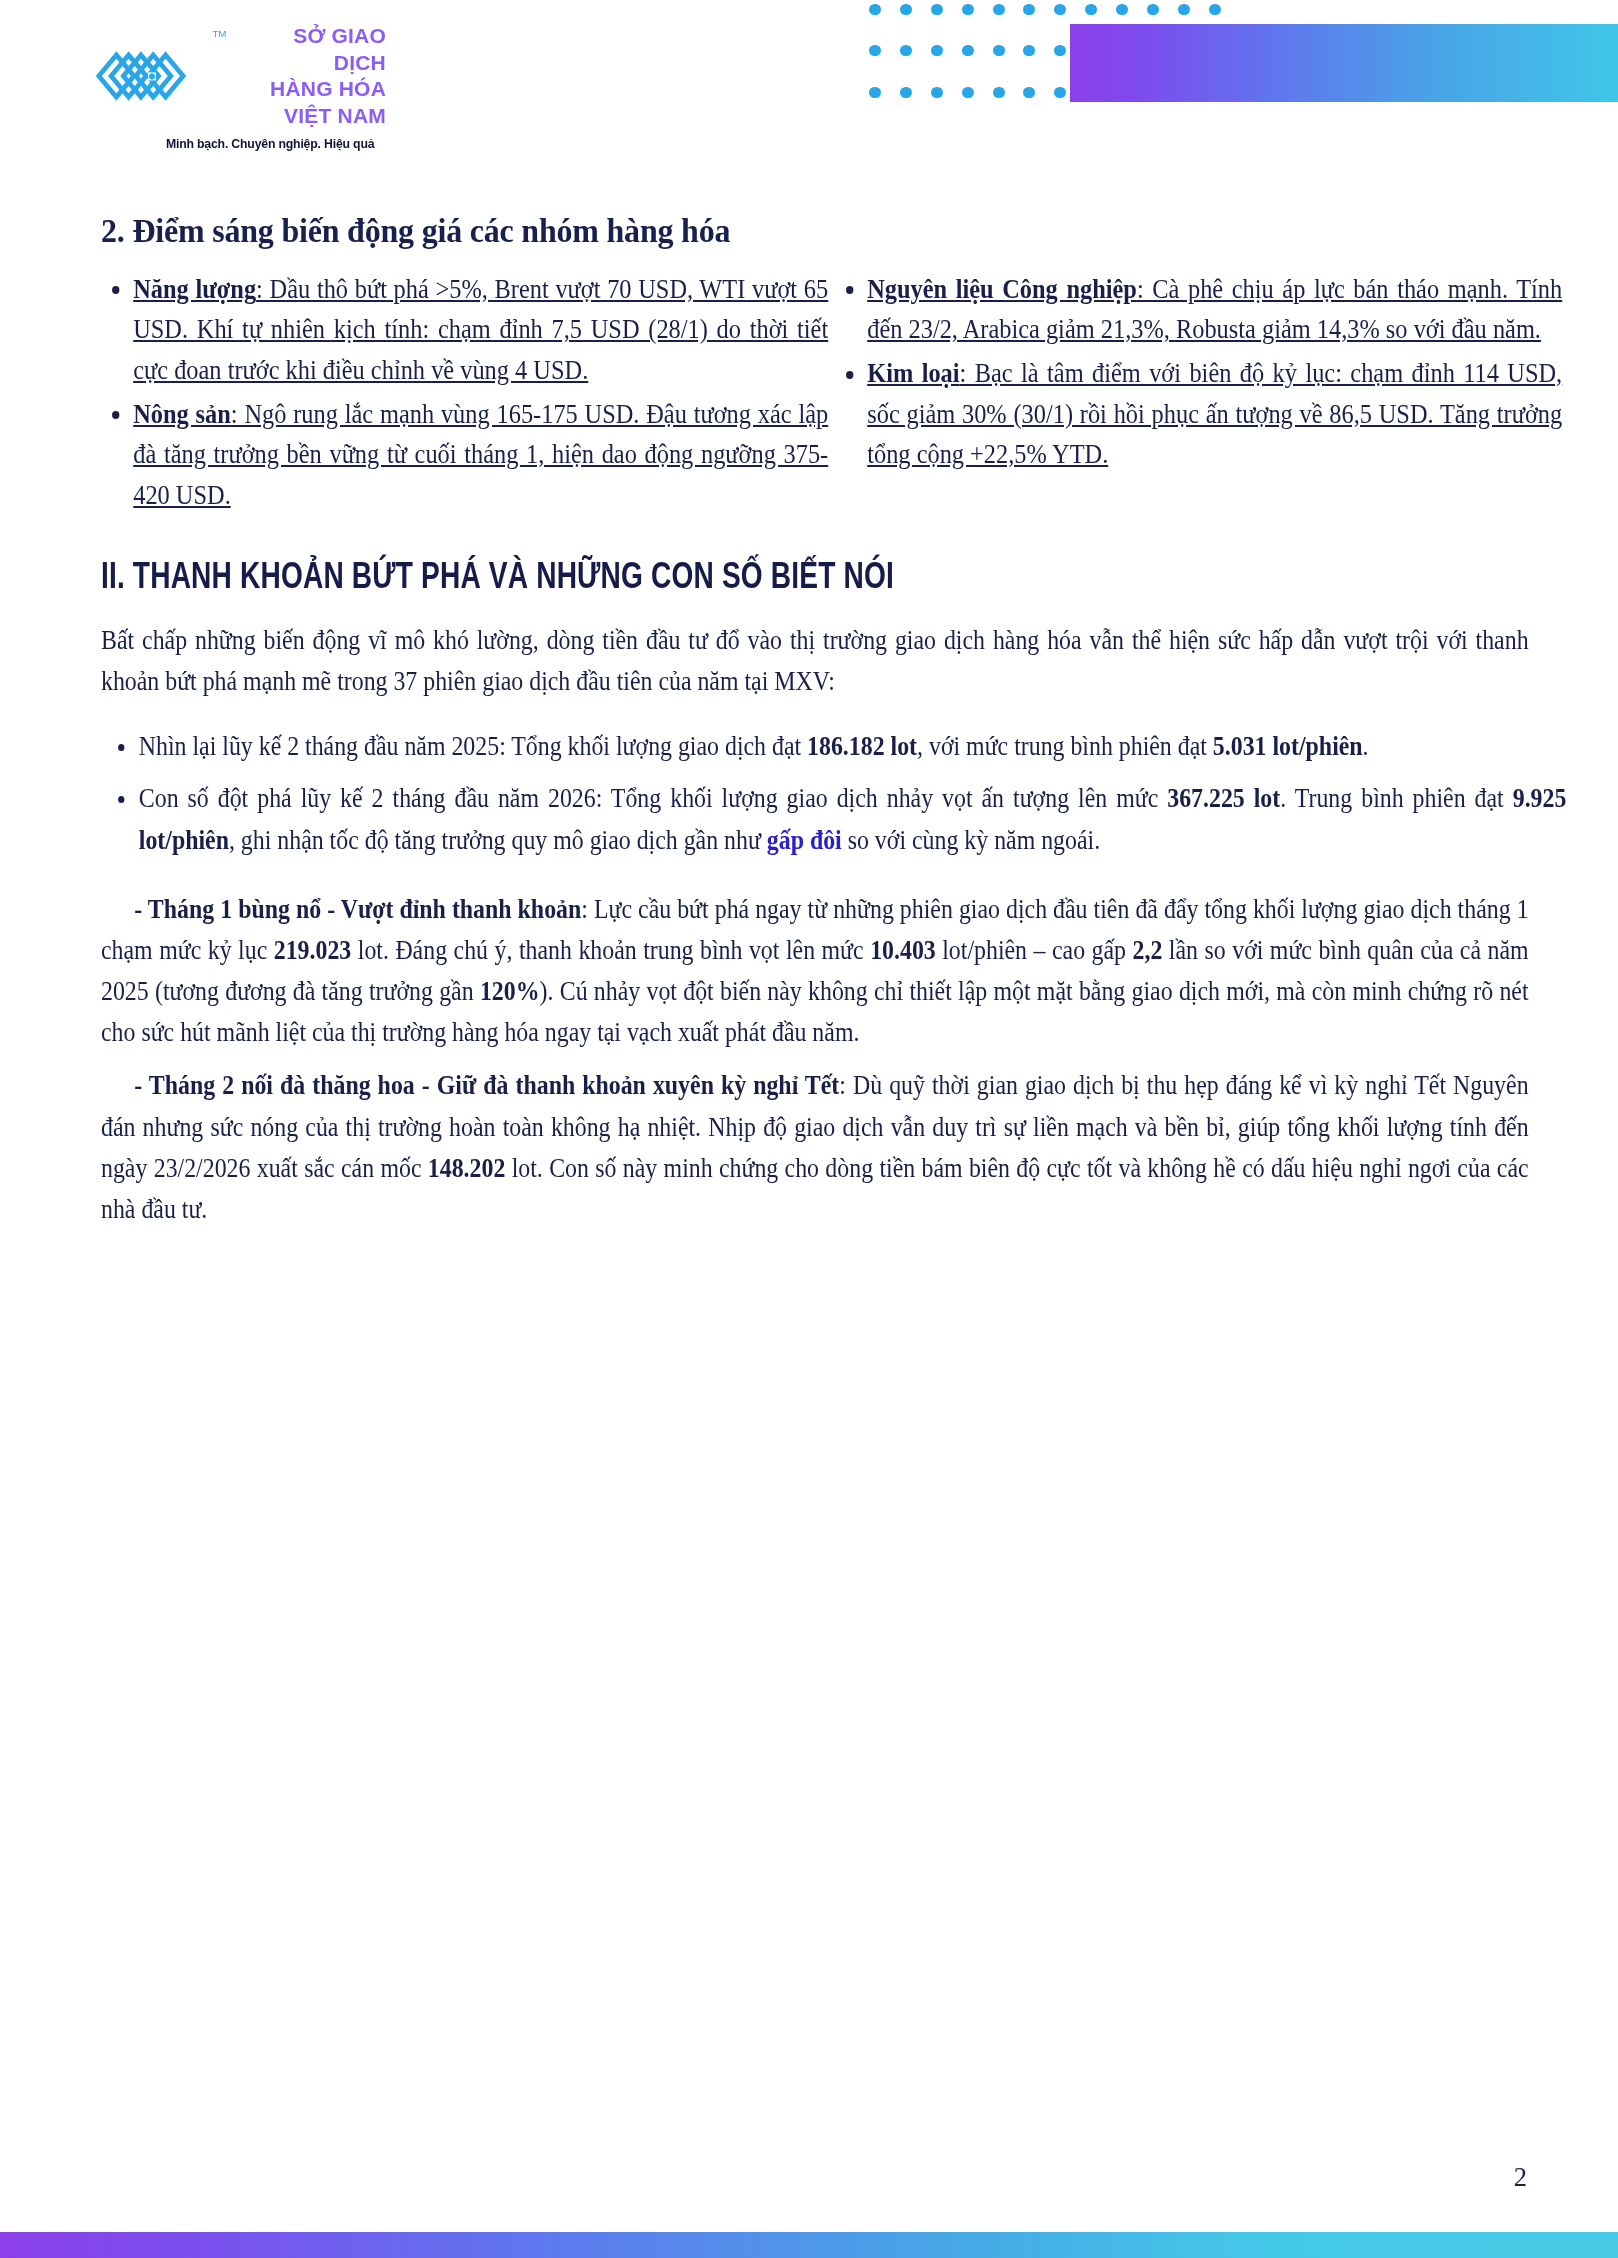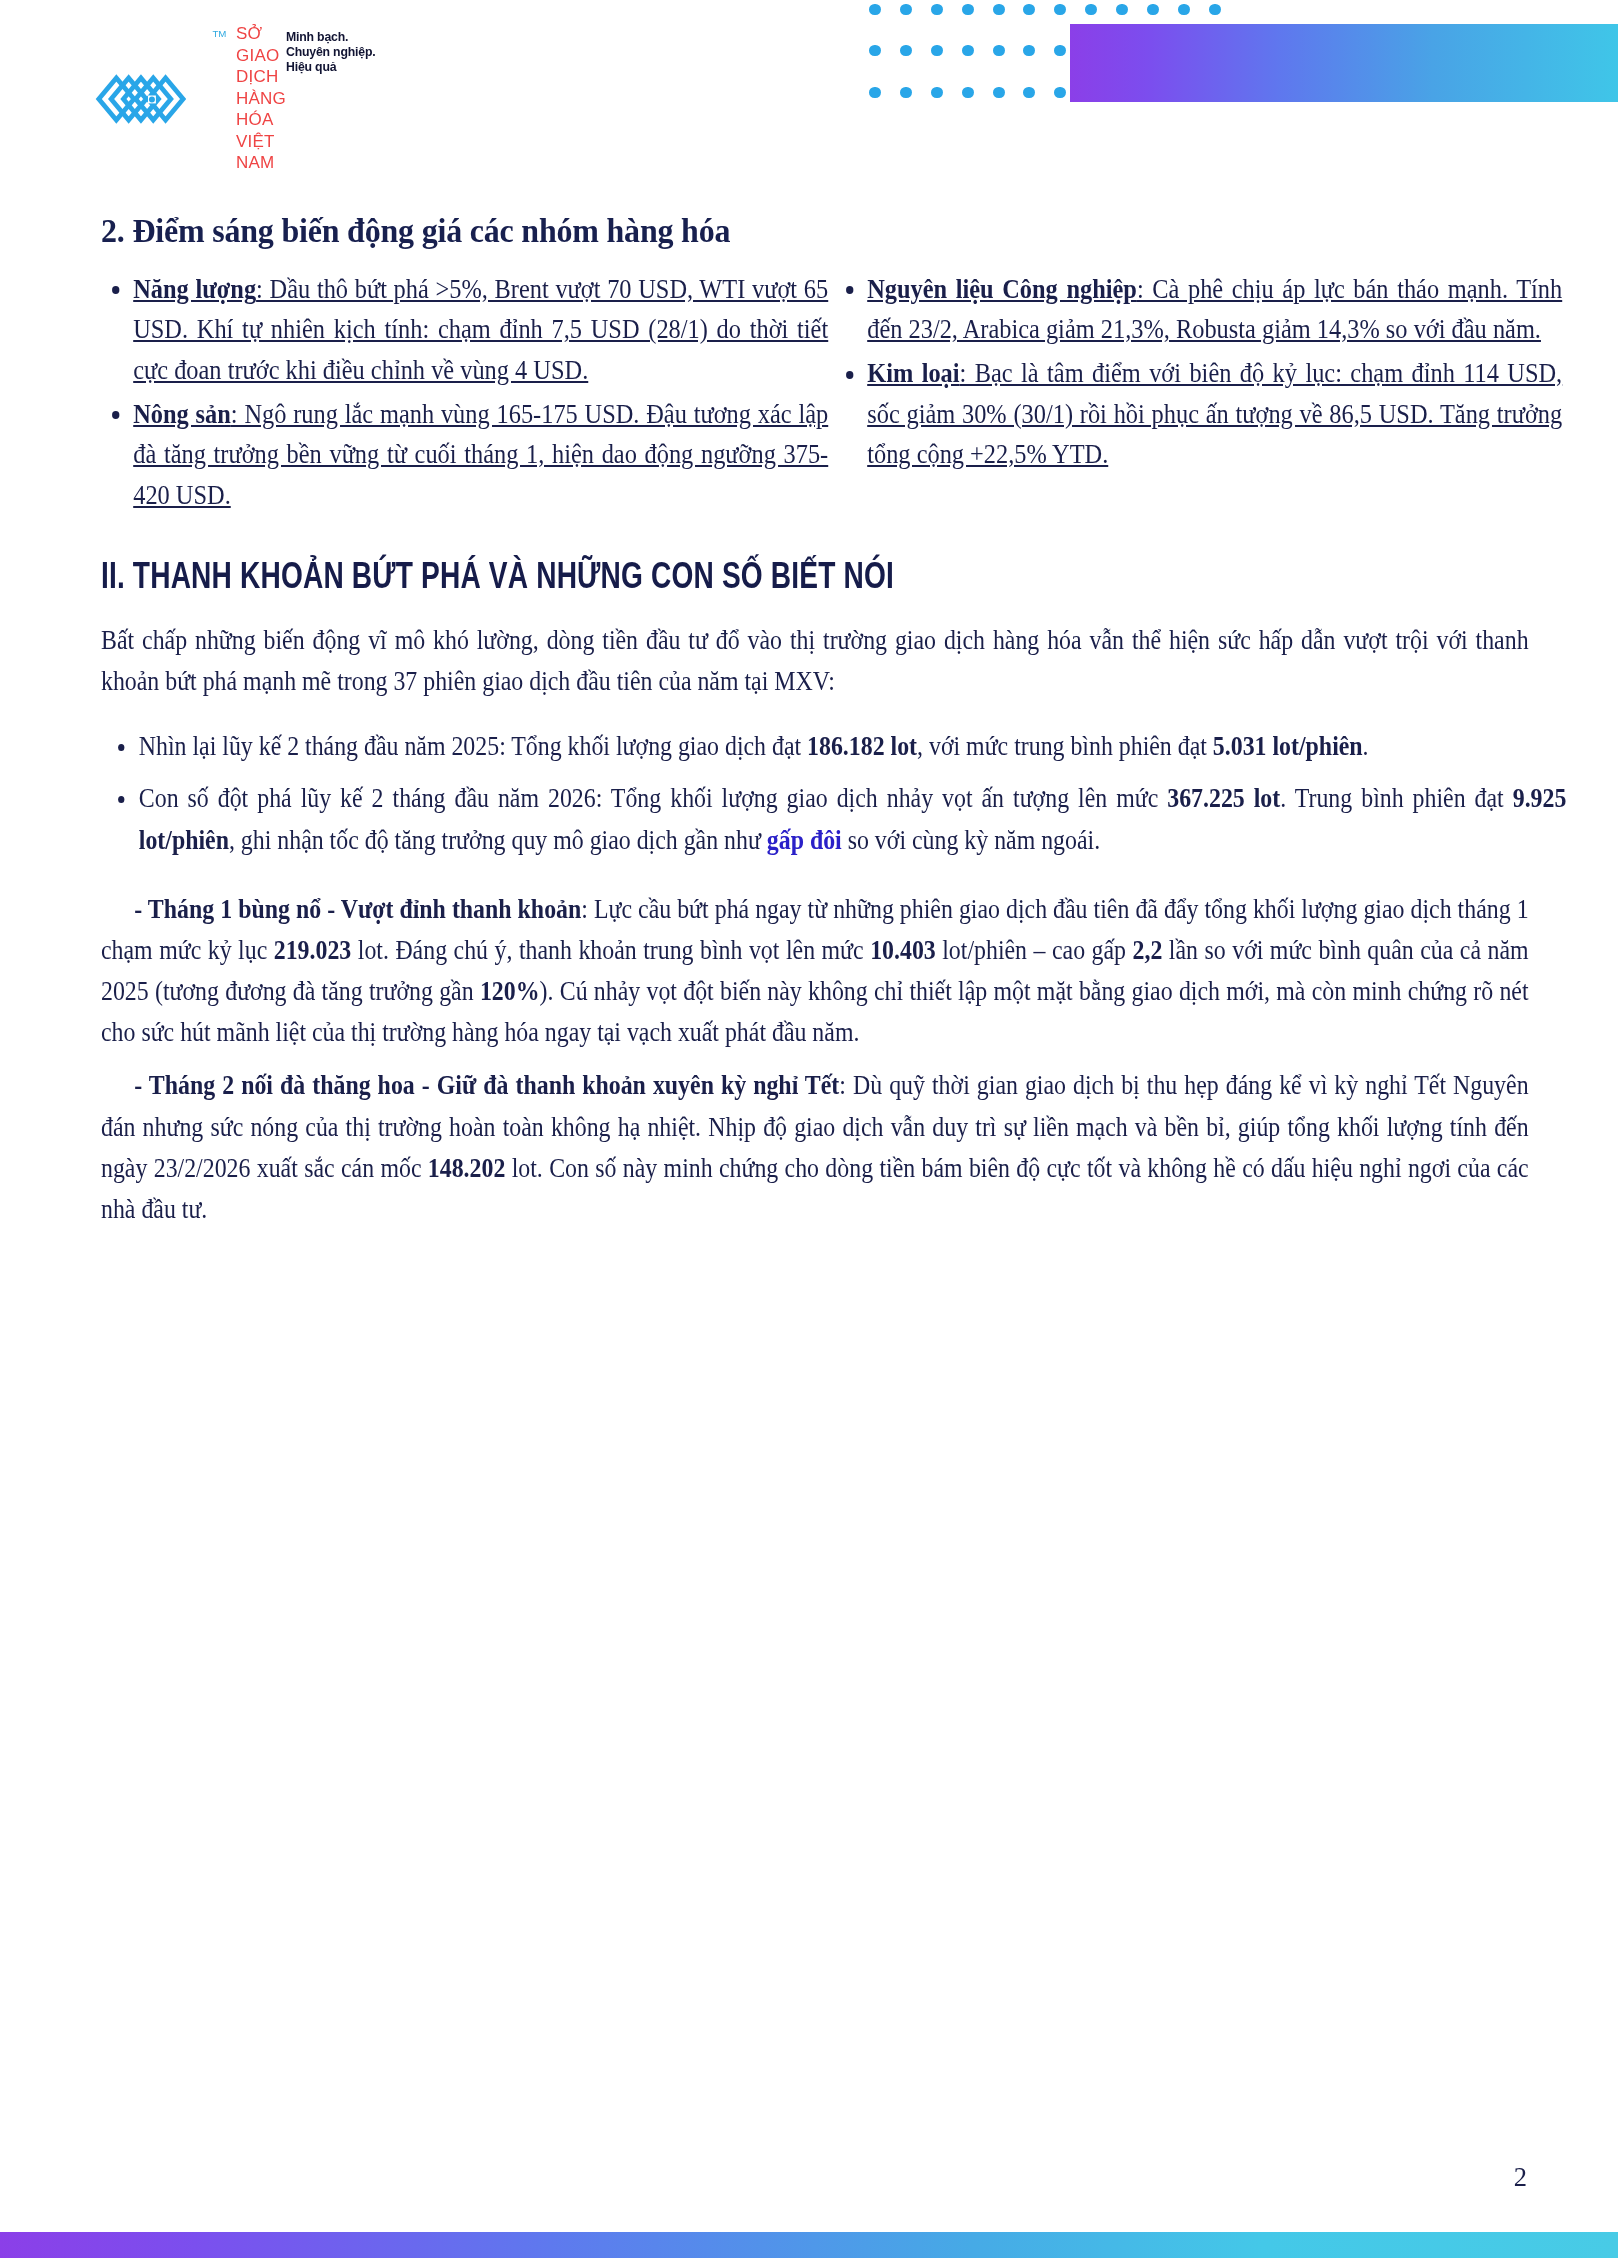--- a/index.html
+++ b/index.html
@@ -45,22 +45,23 @@
     height: 78px;
     background: linear-gradient(90deg, #8B3FE8 0%, #7C4DEE 14%, #5F77EE 38%, #49A3E6 66%, #3FC6E8 100%);
   }
 
   
   .logo-block {
     position: absolute;
     top: 23px;
     left: 95px;
     display: flex;
-    flex-direction: row;
+    flex-direction: column;
     width: 291px;
+    text-align: right;
   }
   .logo-row {
     display: flex;
     align-items: center;
     gap: 9.7px;
   }
   .logo-mark {
     width: 113px;
     height: 58px;
     flex: none;
@@ -68,25 +69,26 @@
   .logo-tm {
     font-size: 9.7px;
     color: #2EA9E0;
     align-self: flex-start;
     margin-top: 5.3px;
     margin-left: -5.3px;
     font-family: "Liberation Sans", sans-serif;
   }
   .logo-name {
     font-family: "Liberation Sans", sans-serif;
-    font-size: 17px;
+    font-size: 21px;
     line-height: 1.27;
     letter-spacing: 0.2px;
-    color: #ef4444;
+    color: #8b5cf6;
     white-space: pre-line;
+    font-weight: bold;
   }
   .logo-tagline {
     margin-top: 6.2px;
     font-family: "Liberation Sans", sans-serif;
     font-weight: bold;
     font-size: 12.8px;
     color: #111433;
     letter-spacing: -0.2px;
     transform: scaleX(.96);
     transform-origin: left center;

